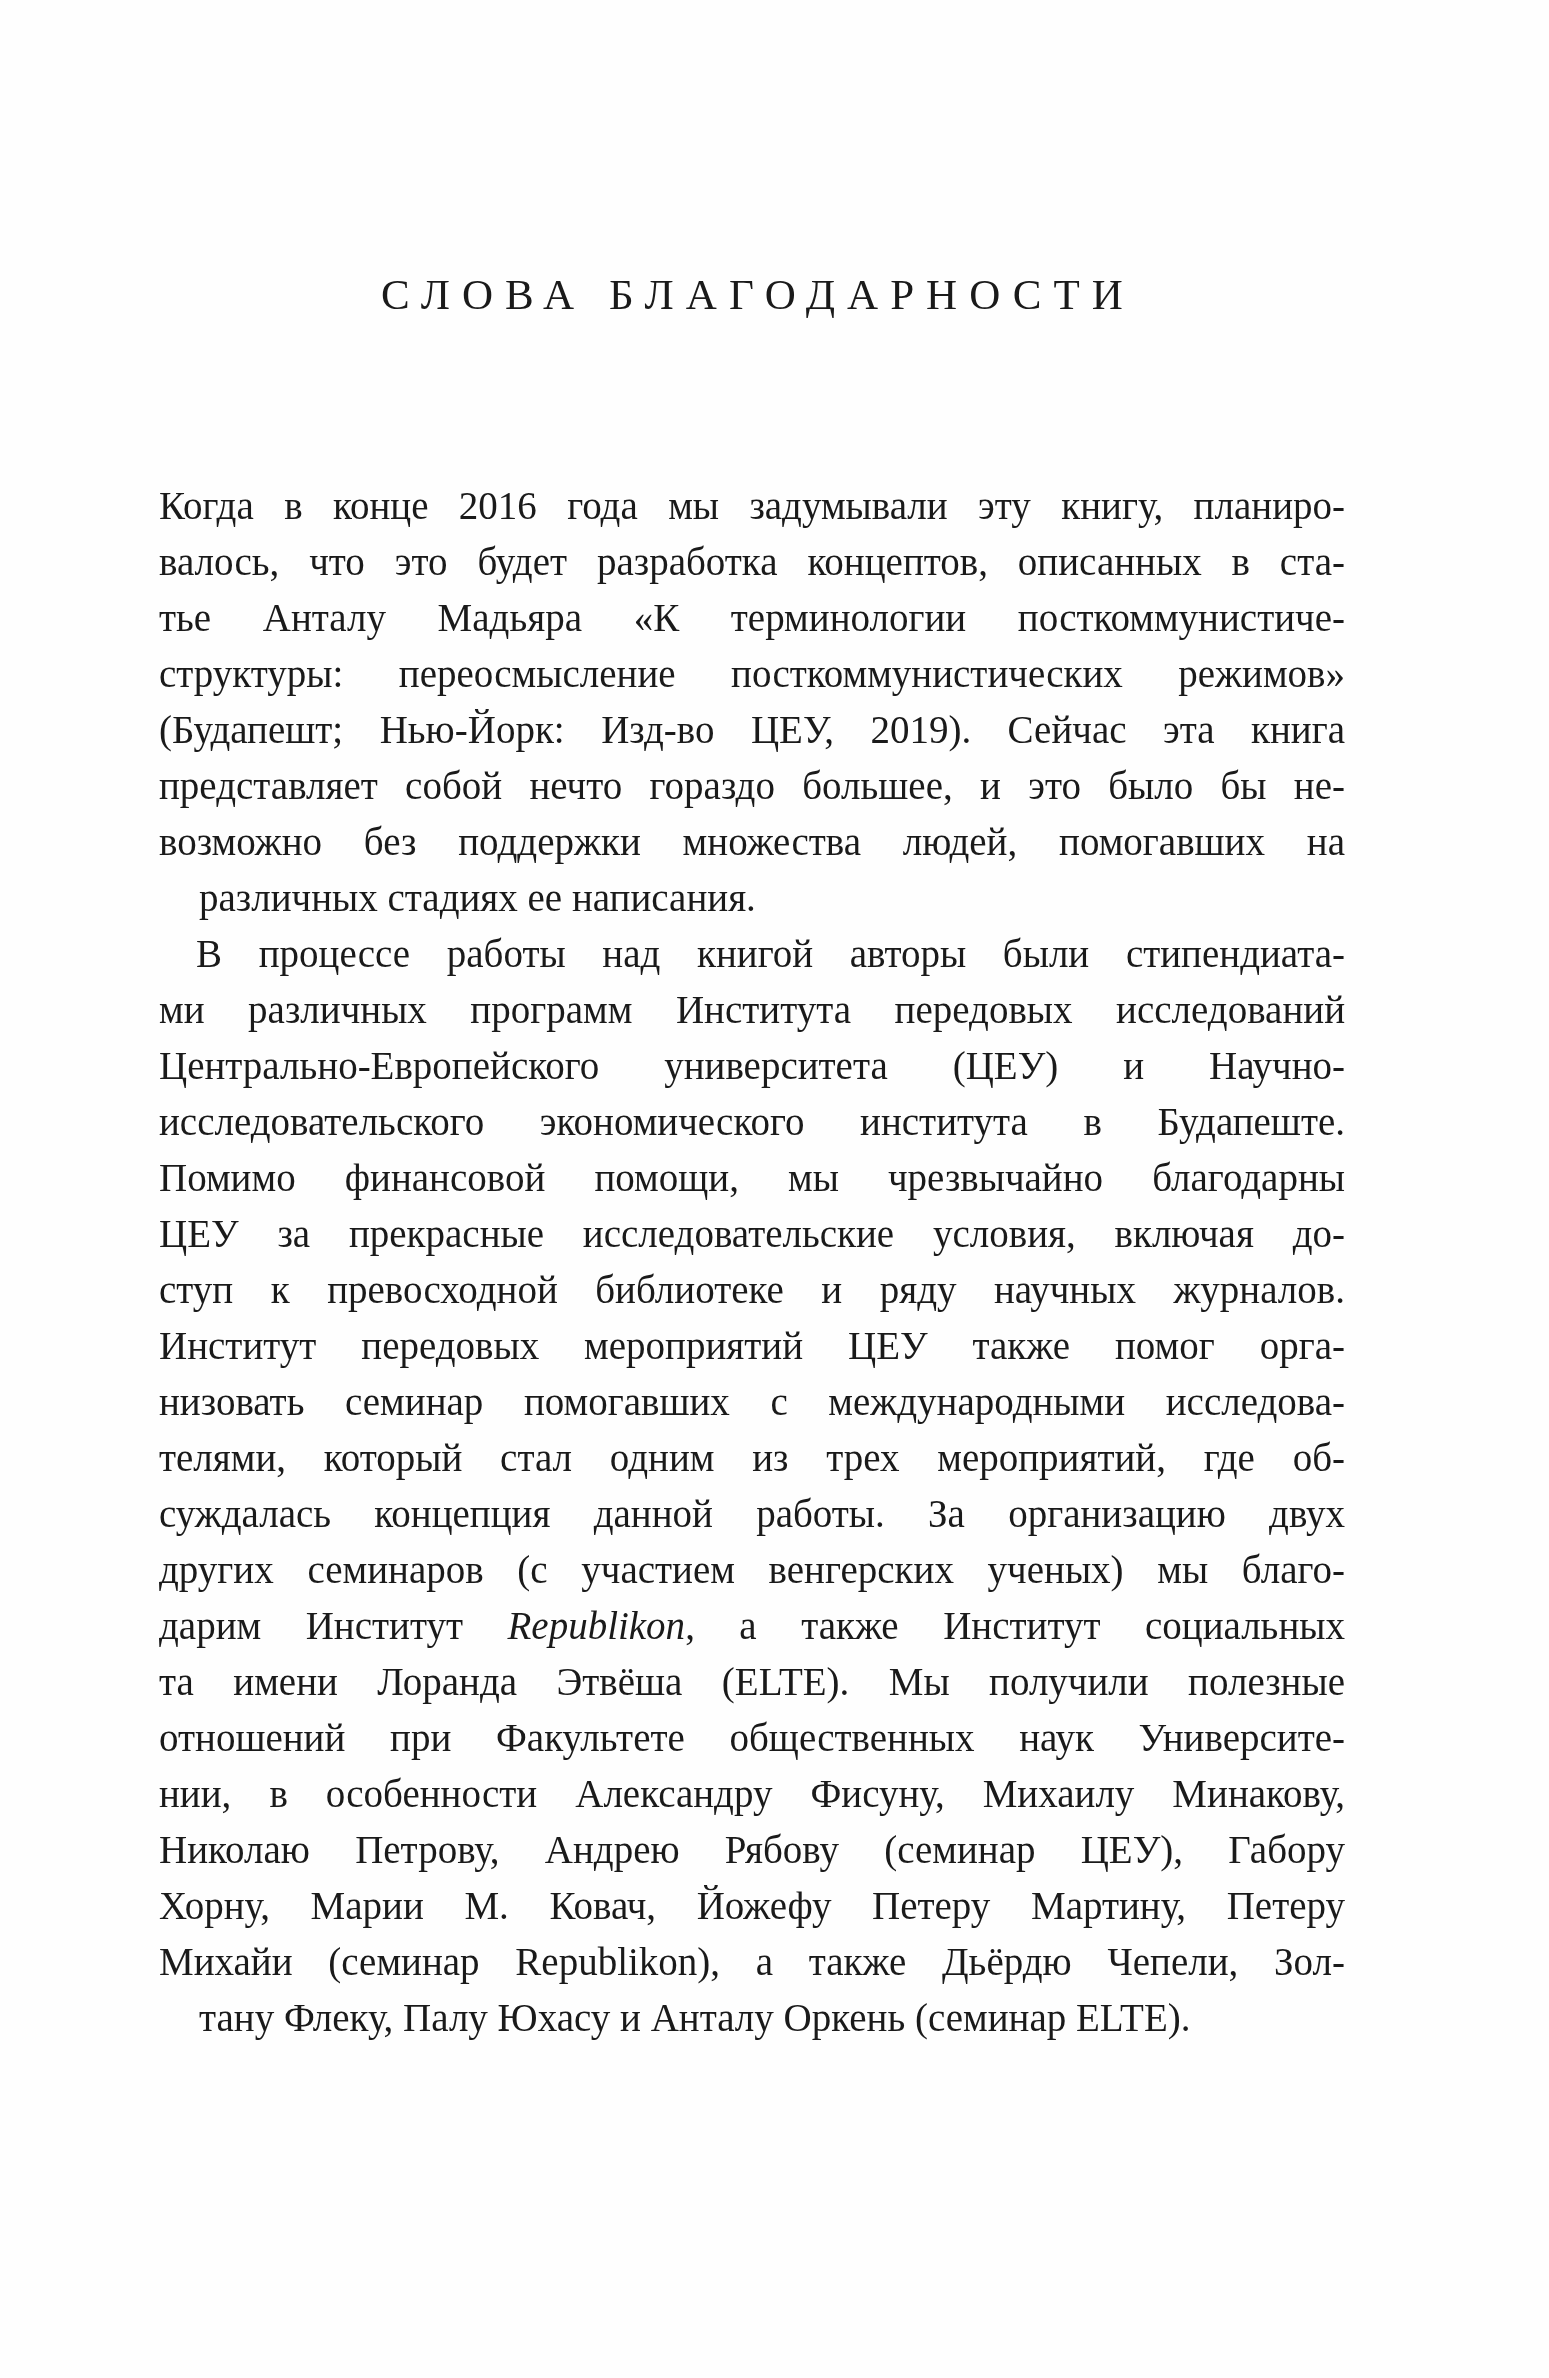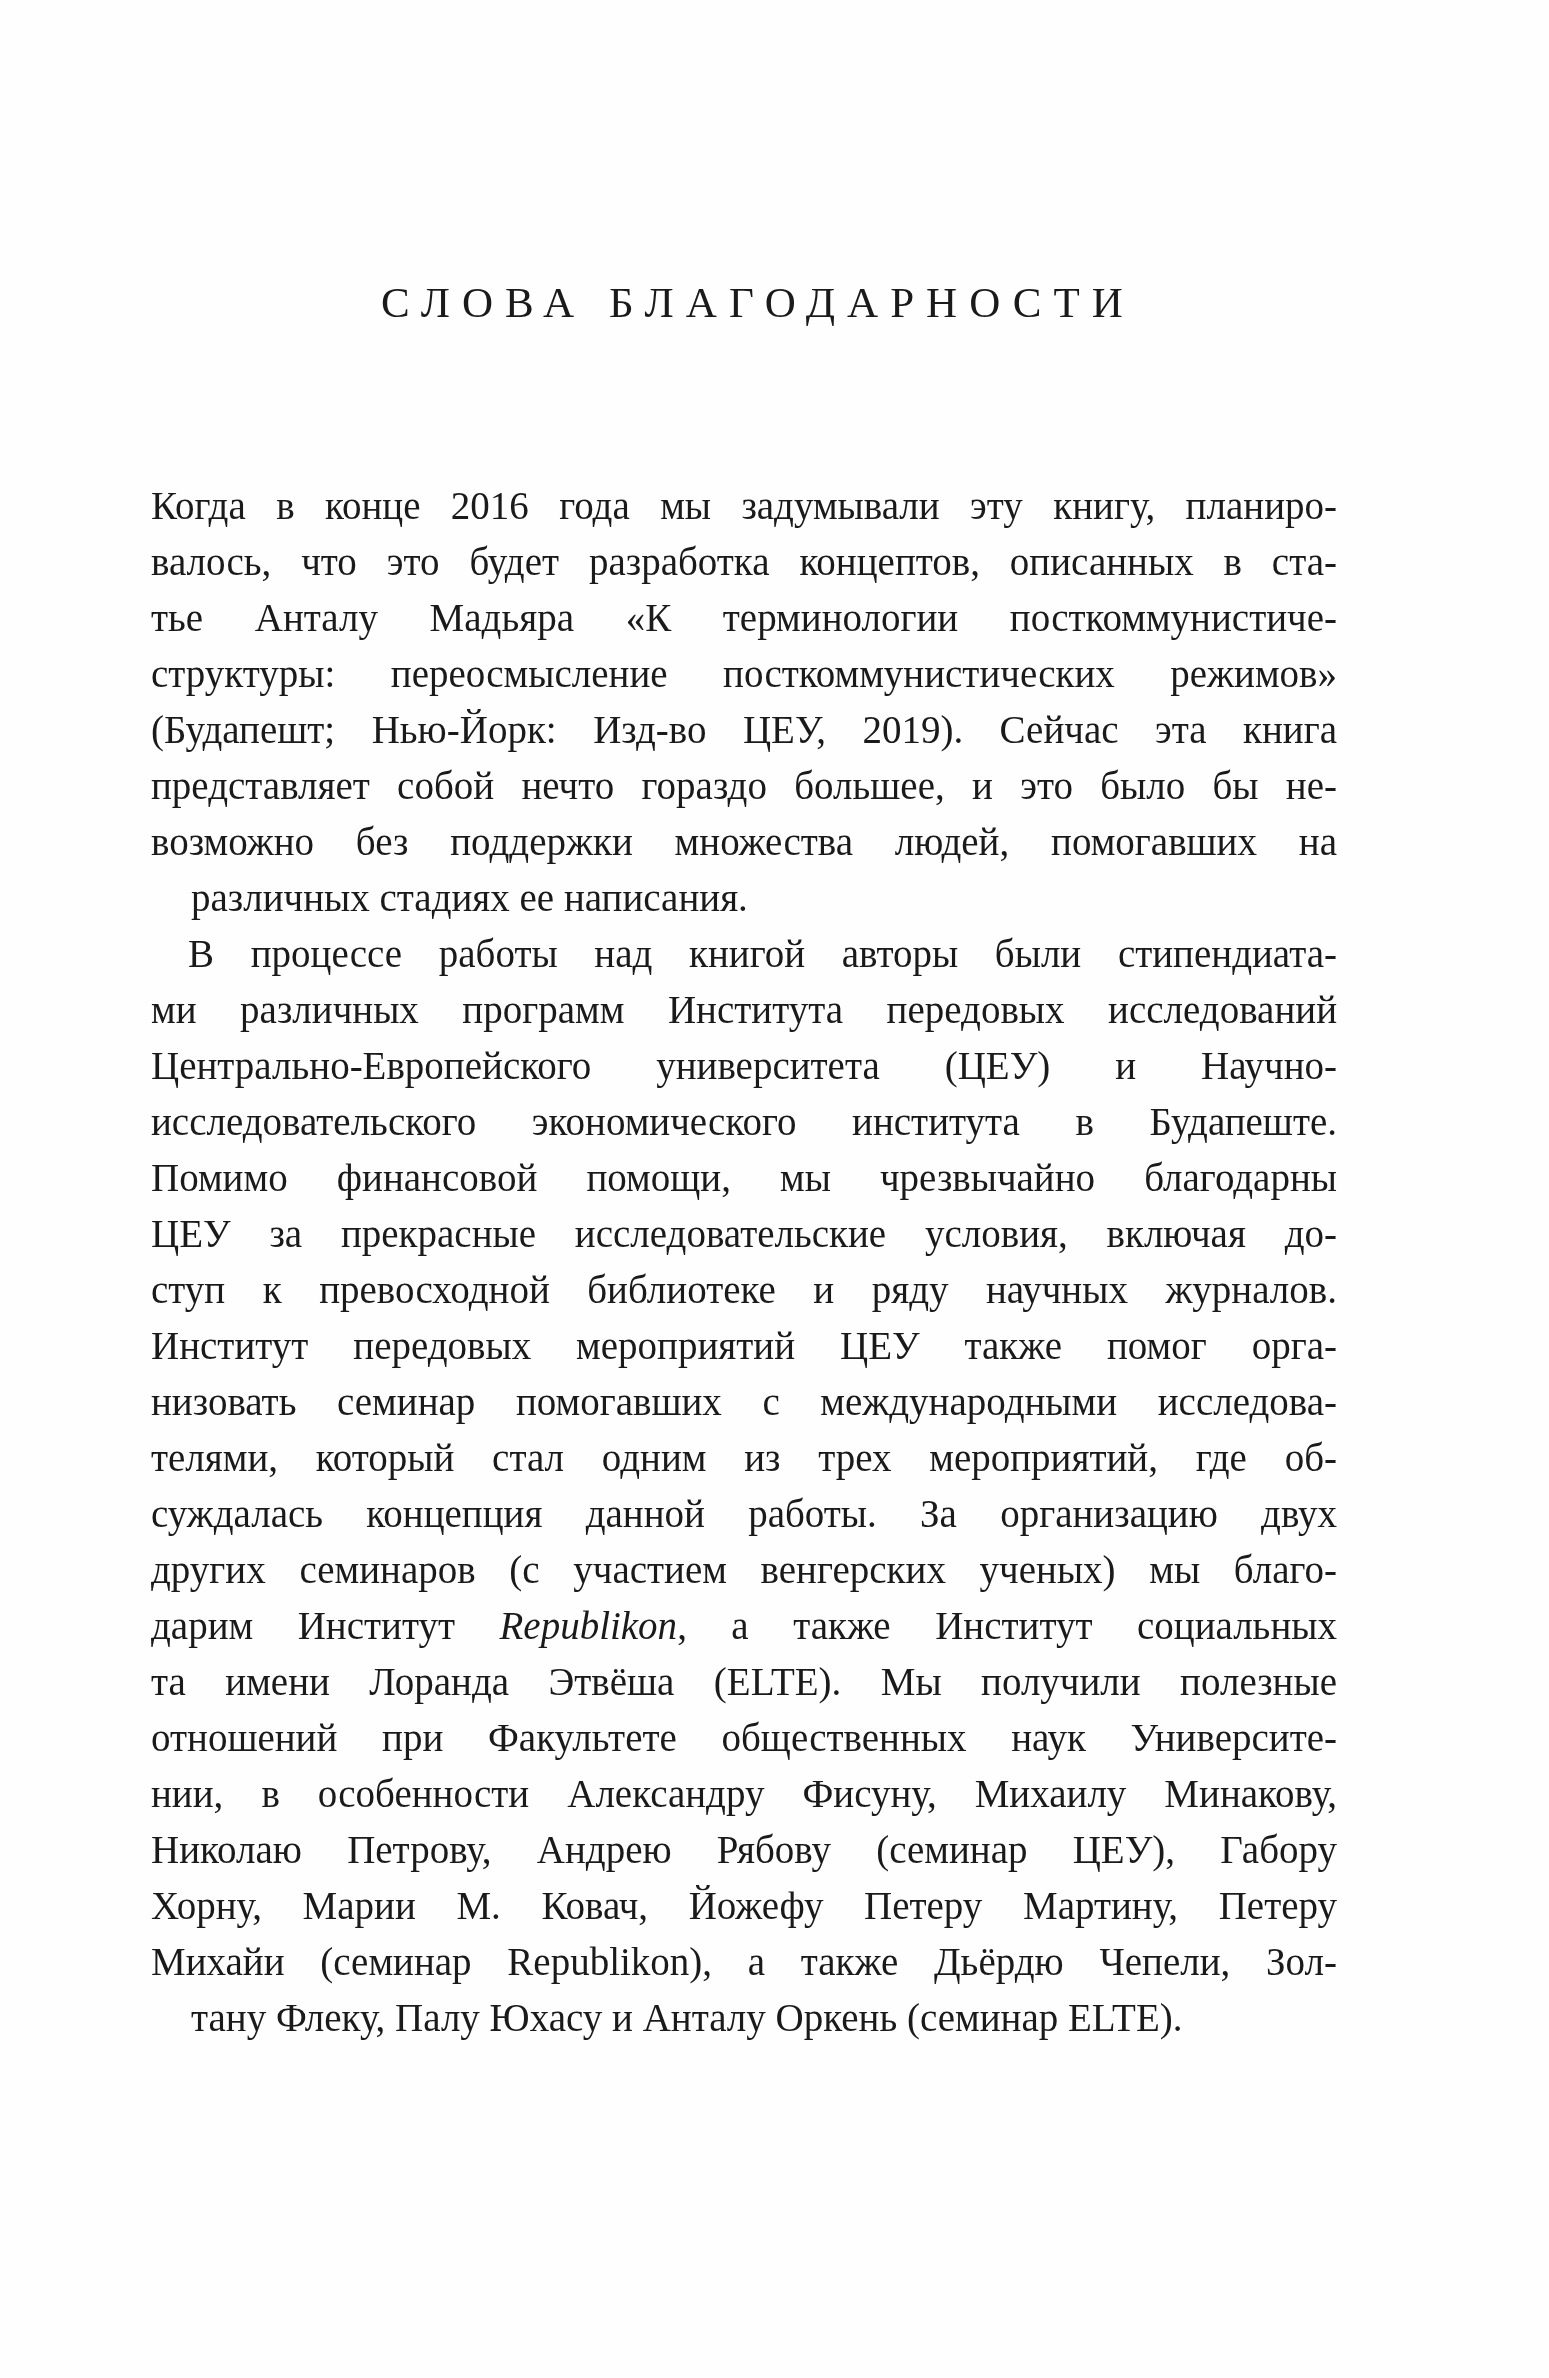--- a/index.html
+++ b/index.html
@@ -11,35 +11,35 @@
     position: relative;
     width: 1550px;
     height: 2379px;
     background: #fefefe;
     overflow: hidden;
     font-family: "Liberation Serif", "DejaVu Serif", serif;
     color: #1a1a1a;
   }
   .title {
     position: absolute;
-    top: 278px;
+    top: 270px;
     left: 159px;
     width: 1186px;
     text-align: center;
     font-size: 43px;
     font-weight: 400;
     line-height: 49px;
     letter-spacing: 0.28em;
     text-indent: 0.28em; 
     white-space: nowrap;
   }
   .body-text {
     position: absolute;
     top: 478px;
-    left: 151px;
+    left: 159px;
     width: 1186px;
     font-size: 39px;
     line-height: 56px;
   }
   .para { margin: 0; }
   .line {
     text-align: justify;
     text-align-last: justify;
     text-justify: inter-word;
   }

